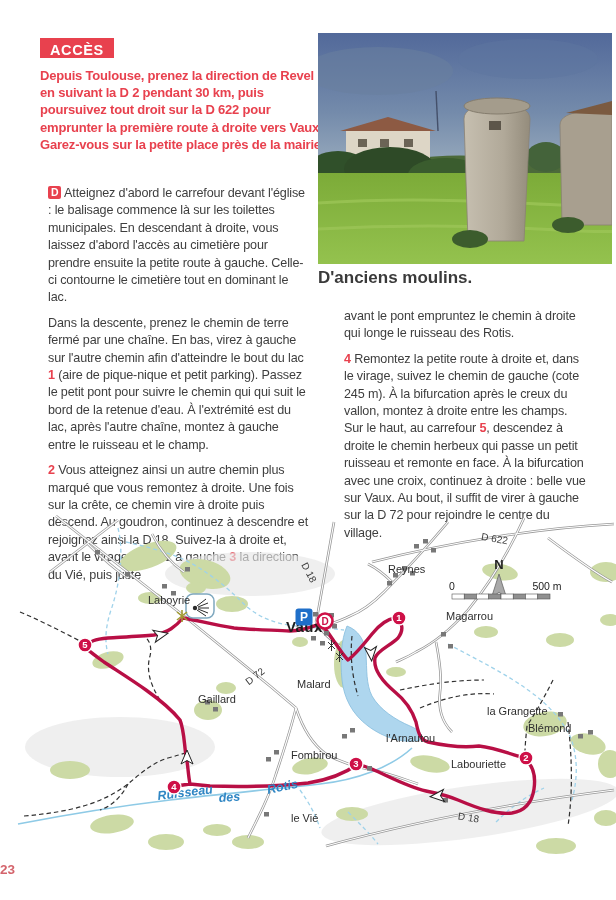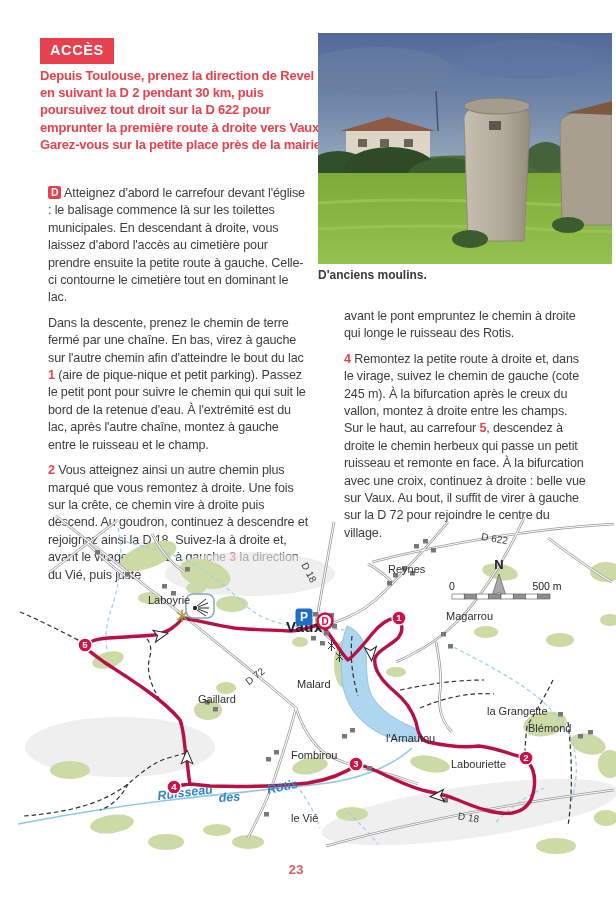--- a/index.html
+++ b/index.html
@@ -1,32 +1,32 @@
 <!DOCTYPE html>
 <html><head>
 <meta charset="utf-8">
 <style>
   html,body{margin:0;padding:0;background:#fff;}
   .page{position:relative;width:616px;height:900px;background:#fff;overflow:hidden;
         font-family:"Liberation Sans",sans-serif;color:#3e3e3e;}
   .badge{position:absolute;left:40px;top:38px;background:var(--red);color:#fff;
-         font-weight:bold;font-size:14.5px;padding:4px 10px 6px;letter-spacing:.6px;}
+         font-weight:bold;font-size:14.5px;padding:4px 10px 0;letter-spacing:.6px;}
   .intro{position:absolute;left:40px;top:67px;width:288px;color:var(--red);
          font-weight:bold;font-size:13px;line-height:17.2px;letter-spacing:-.2px;}
   .col{position:absolute;font-size:12.6px;line-height:17.4px;letter-spacing:-.15px;}
   .col p{margin:8px;}
   .col-left{left:40px;top:177px;width:276px;}
   .col-right{left:336px;top:300px;width:260px;}
   .rnum{color:var(--red);font-weight:bold;}
   .dbadge{display:inline-block;background:var(--red);color:#fff;font-weight:bold;
           font-size:10.5px;line-height:13px;padding:0 3px;border-radius:2px;vertical-align:1px;}
   .photo{position:absolute;left:318px;top:33px;width:294px;height:231px;}
-  .caption{position:absolute;left:318px;top:268px;font-size:12px;font-weight:bold;color:#3a3a3a;}
+  .caption{position:absolute;left:318px;top:268px;font-size:17px;font-weight:bold;color:#3a3a3a;}
   .map{position:absolute;left:0;top:512px;width:616px;height:348px;}
-  .pagenum{position:absolute;left:0;top:862px;width:592px;text-align:center;
+  .pagenum{position:absolute;left:0;top:862px;width:592px;text-align:left;
            font-weight:bold;font-size:13.5px;color:var(--pgnum);}
   
   .lake{fill:#aed6ee;stroke:#85bcdd;stroke-width:.8;}
   .streamd{fill:none;stroke:#9fd2ea;stroke-width:1.3;stroke-dasharray:4 3;}
   .streams{fill:none;stroke:#8ecae6;stroke-width:1.6;}
   .trail{fill:none;stroke:#2f2f2f;stroke-width:1.2;stroke-dasharray:4.5 3;}
   .roadc{fill:none;stroke:#979797;stroke-width:2.6;}
   .roadf{fill:none;stroke:#fff;stroke-width:1.1;}
   .route{fill:none;stroke:var(--route);stroke-width:3.4;stroke-linejoin:round;stroke-linecap:round;}
   .relief{fill:#e7e7e7;opacity:.65;}

